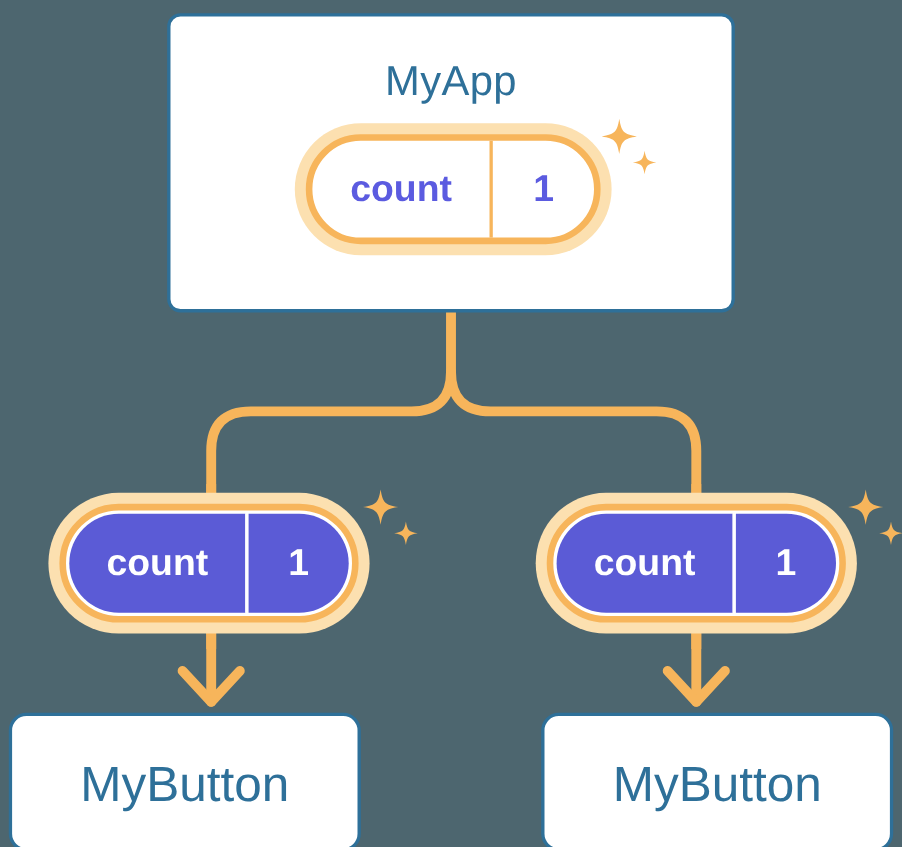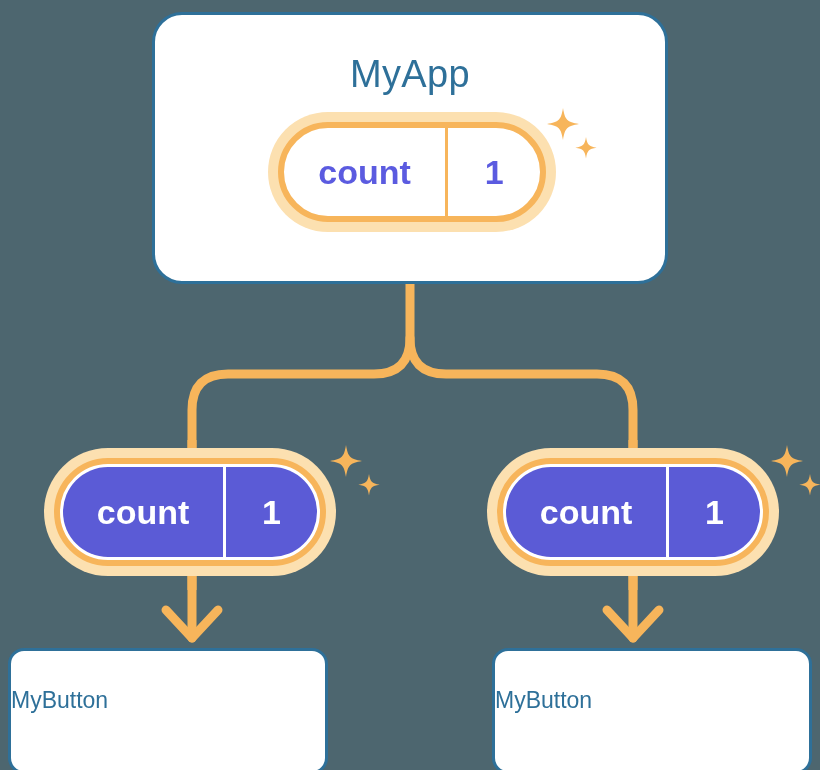--- a/index.html
+++ b/index.html
@@ -39,21 +39,21 @@
     border: 3px solid #2e7099;
     border-radius: 18px;
     box-sizing: border-box;
     z-index: 2;
   }
   #app-card {
     left: 152px;
     top: 12px;
     width: 516px;
     height: 272px;
-    border-radius: 30px;
+    border-radius: 12px;
   }
   #app-card-title {
     position: absolute;
     left: 0;
     top: 38px;
     width: 100%;
     text-align: center;
     color: #2e7099;
     font-size: 38px;
     letter-spacing: 0.3px;
@@ -66,23 +66,23 @@
     border-radius: 16px;
     border-width: 3px;
   }
   #btn-card-left  { left: 8px; }
   #btn-card-right { left: 492px; }
   .button-card-label {
     position: absolute;
     left: 0;
     top: 36px;
     width: 100%;
-    text-align: left;
+    text-align: center;
     color: #2e7099;
-    font-size: 23px;
+    font-size: 45px;
   }
 
   
   .pill {
     position: absolute;
     z-index: 3;
     box-sizing: border-box;
     display: flex;
     align-items: stretch;
     border-style: solid;

